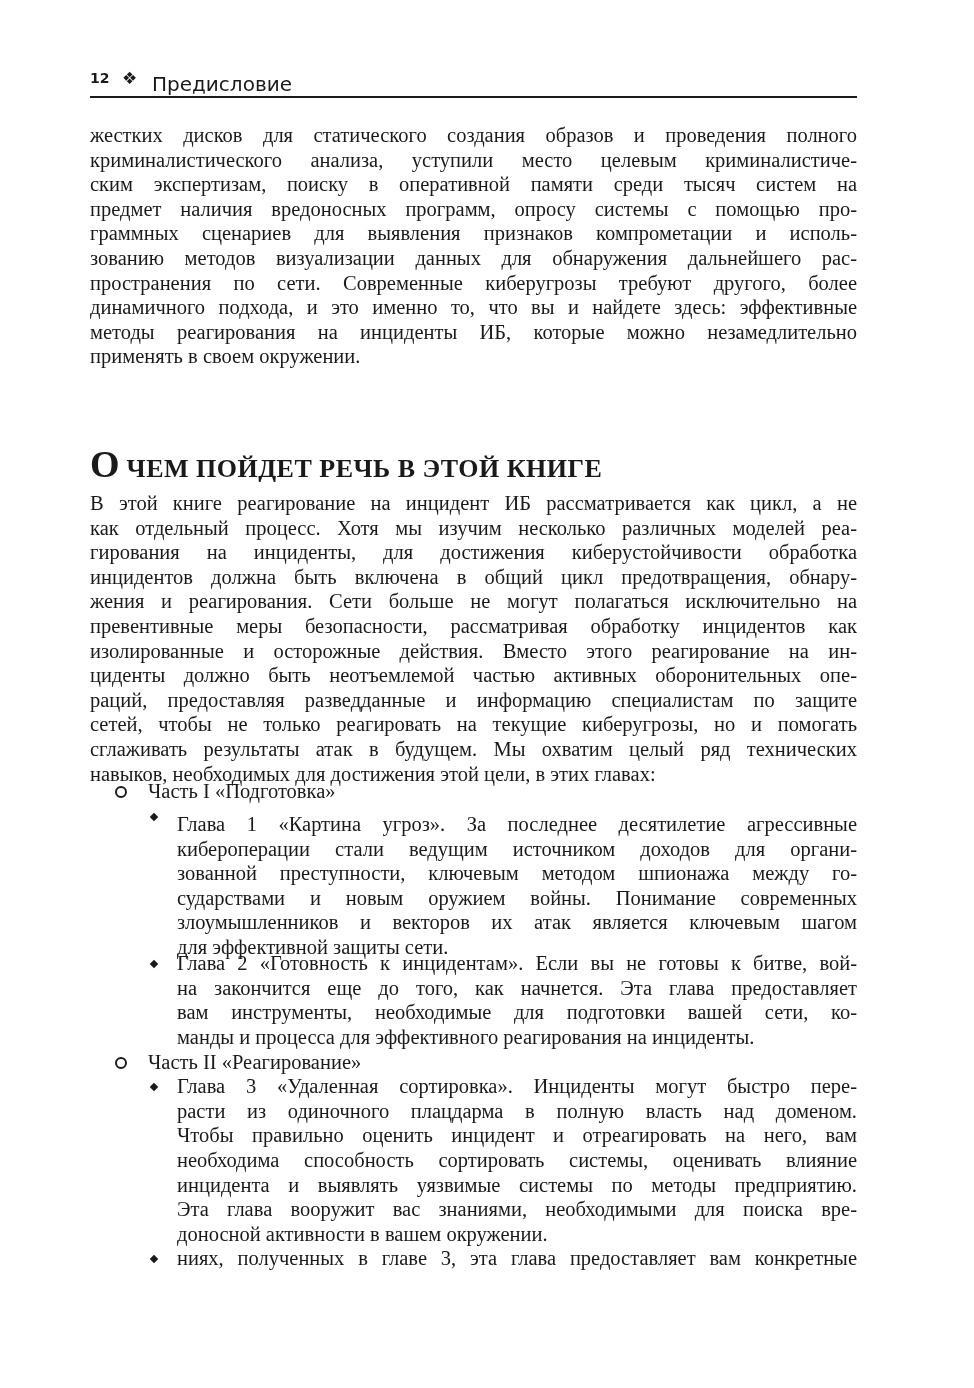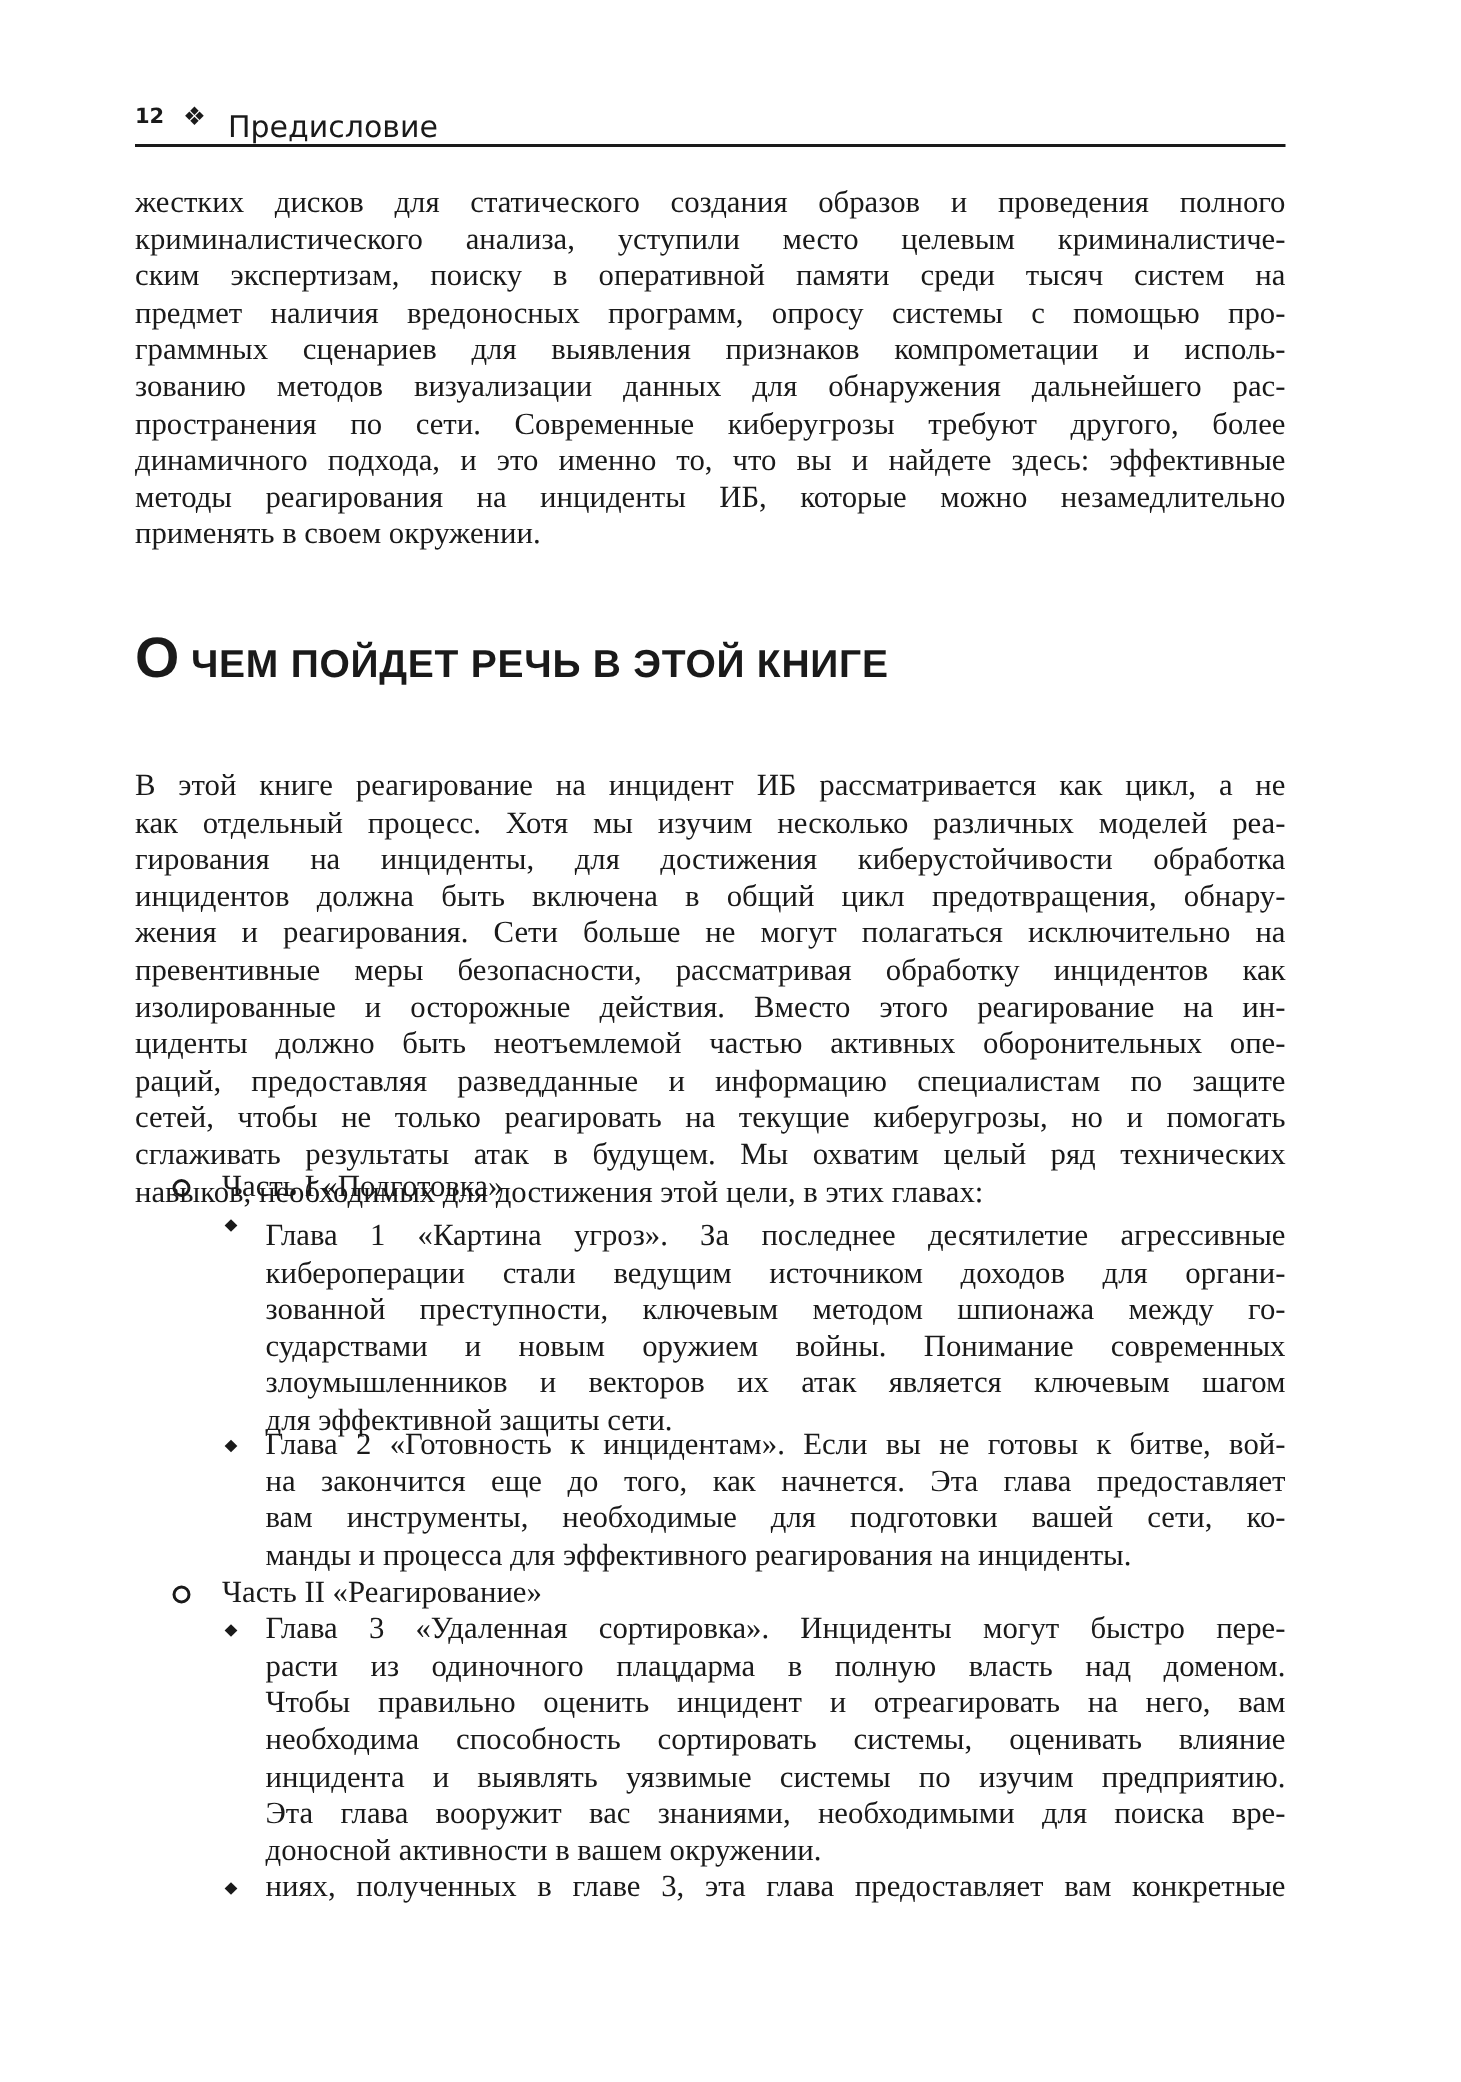--- a/index.html
+++ b/index.html
@@ -4,21 +4,21 @@
 <style>
   html, body { margin: 0; padding: 0; background: #ffffff; }
   body { width: 974px; height: 1388px; position: relative; overflow: hidden; color: #1a1a1a; }
   .header { position: absolute; left: 90px; top: 68px; width: 767px; height: 28px; border-bottom: 2px solid #1a1a1a; }
   .pg-num { position: absolute; left: 0; top: 2px; font-family: "DejaVu Sans", sans-serif; font-weight: bold; font-size: 14px; }
   .hdr-orn { position: absolute; left: 32px; top: 0px; font-family: "DejaVu Sans", sans-serif; font-size: 17px; }
   .hdr-title { position: absolute; left: 62px; top: 4px; font-family: "DejaVu Sans", sans-serif; font-size: 20px; }
   .body-text { position: absolute; left: 90px; width: 767px; font-family: "Liberation Serif", serif; font-size: 20.5px; line-height: 24.6px; }
   .line { display: block; white-space: nowrap; text-align: justify; text-align-last: justify; height: 24.6px; }
   .line.last { text-align-last: left; }
-  .section-title { position: absolute; left: 90px; top: 418px; font-family: Liberation Sans, sans-serif; font-weight: bold; color: #1a1a1a; white-space: nowrap; }
+  .section-title { position: absolute; left: 90px; top: 442px; font-family: Liberation Serif, serif; font-weight: bold; color: #1a1a1a; white-space: nowrap; }
   .section-title .cap { font-size: 38px; }
   .section-title .rest { font-size: 26px; letter-spacing: 0.5px; }
   .bullet-circle { position: absolute; left: 25px; width: 12px; height: 12px; border: 2px solid #1a1a1a; border-radius: 50%; box-sizing: border-box; }
   .bullet-diamond { position: absolute; left: 61px; width: 6px; height: 6px; background: #1a1a1a; transform: rotate(45deg); }
   .list-text-1 { position: absolute; left: 58px; width: 709px; }
   .list-text-2 { position: absolute; left: 87px; width: 680px; }
 </style>
 </head>
 <body>
 
@@ -38,21 +38,21 @@
     <span class="line">пространения по сети. Современные киберугрозы требуют другого, более</span>
     <span class="line">динамичного подхода, и это именно то, что вы и найдете здесь: эффективные</span>
     <span class="line">методы реагирования на инциденты ИБ, которые можно незамедлительно</span>
     <span class="line last">применять в своем окружении.</span>
   </div>
 
 <div class="section-title">
   <span class="cap">О</span><span class="rest"> ЧЕМ ПОЙДЕТ РЕЧЬ В ЭТОЙ КНИГЕ</span>
 </div>
 
-<div class="body-text" id="section-para" style="top:512px;">
+<div class="body-text" id="section-para" style="top:491px;">
     <span class="line">В этой книге реагирование на инцидент ИБ рассматривается как цикл, а не</span>
     <span class="line">как отдельный процесс. Хотя мы изучим несколько различных моделей реа-</span>
     <span class="line">гирования на инциденты, для достижения киберустойчивости обработка</span>
     <span class="line">инцидентов должна быть включена в общий цикл предотвращения, обнару-</span>
     <span class="line">жения и реагирования. Сети больше не могут полагаться исключительно на</span>
     <span class="line">превентивные меры безопасности, рассматривая обработку инцидентов как</span>
     <span class="line">изолированные и осторожные действия. Вместо этого реагирование на ин-</span>
     <span class="line">циденты должно быть неотъемлемой частью активных оборонительных опе-</span>
     <span class="line">раций, предоставляя разведданные и информацию специалистам по защите</span>
     <span class="line">сетей, чтобы не только реагировать на текущие киберугрозы, но и помогать</span>
@@ -89,21 +89,21 @@
       <span class="bullet-circle" style="top: 277.6px;"></span>
       <span class="list-text-1" style="top: 270.6px; white-space: nowrap;">Часть II «Реагирование»</span>
     </div>
     <div>
       <span class="bullet-diamond" style="top: 305.2px;"></span>
       <div class="list-text-2" style="top: 295.2px;">
         <span class="line">Глава 3 «Удаленная сортировка». Инциденты могут быстро пере-</span>
         <span class="line">расти из одиночного плацдарма в полную власть над доменом.</span>
         <span class="line">Чтобы правильно оценить инцидент и отреагировать на него, вам</span>
         <span class="line">необходима способность сортировать системы, оценивать влияние</span>
-        <span class="line">инцидента и выявлять уязвимые системы по изучим предприятию.</span>
+        <span class="line">инцидента и выявлять уязвимые системы по методы предприятию.</span>
         <span class="line">Эта глава вооружит вас знаниями, необходимыми для поиска вре-</span>
         <span class="line last">доносной активности в вашем окружении.</span>
       </div>
     </div>
     <div>
       <span class="bullet-diamond" style="top: 477.4px;"></span>
       <div class="list-text-2" style="top: 467.4px;">
         <span class="line">ниях, полученных в главе 3, эта глава предоставляет вам конкретные</span>
       </div>
     </div>

